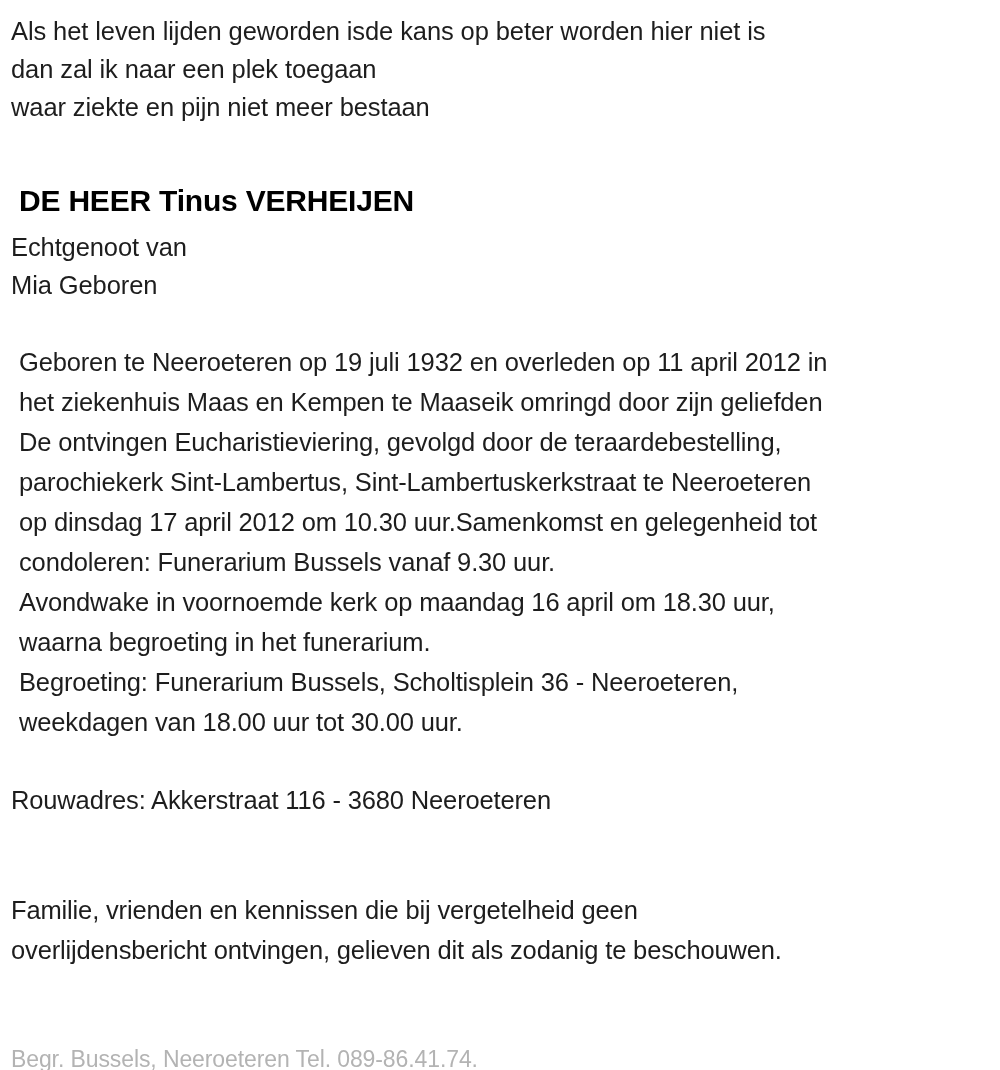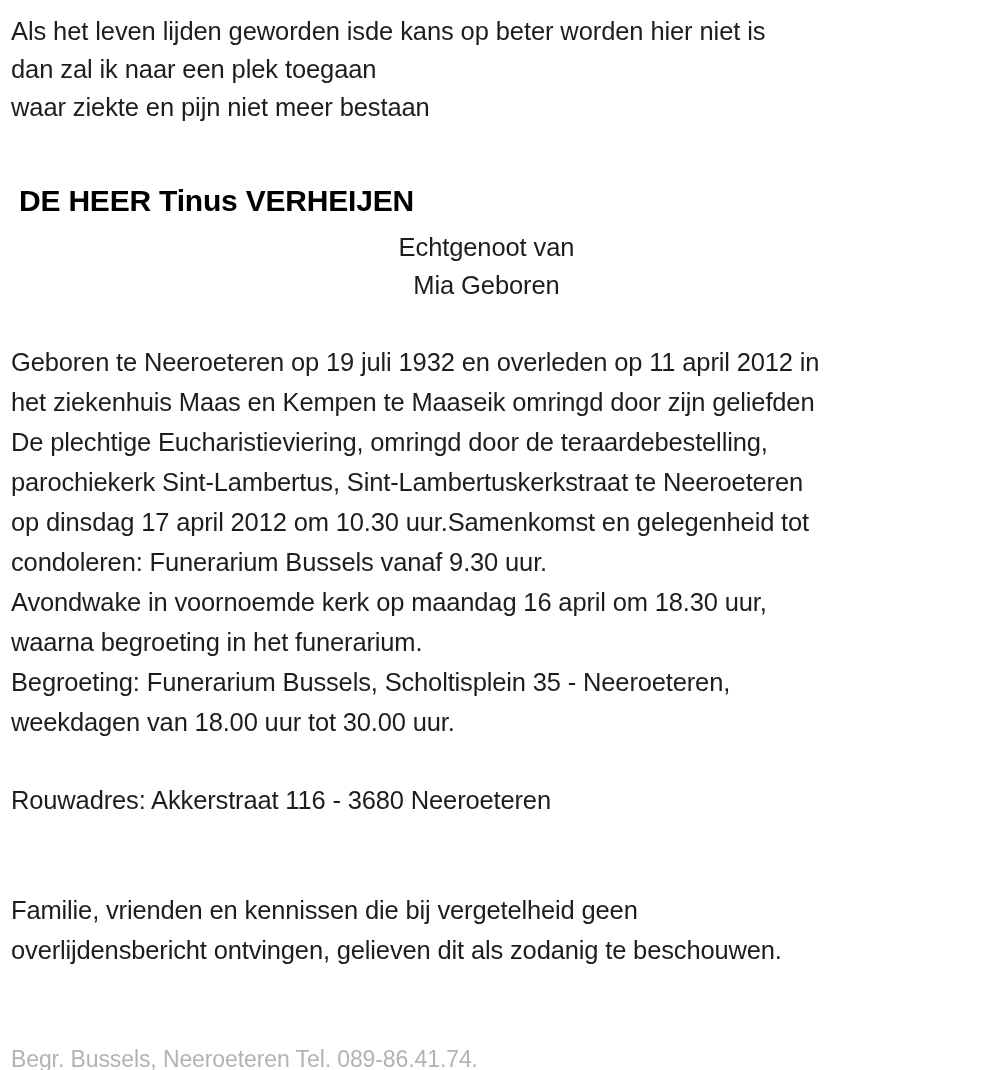--- a/index.html
+++ b/index.html
@@ -50,31 +50,30 @@
     letter-spacing: -0.2px;
     color: #000000;
     margin: 8px;
   }
 
   .relation {
     font-size: 25.5px;
     line-height: 38px;
     letter-spacing: -0.1px;
     color: #1d1d1d;
-    text-align: center;
   }
   .relation .line { display: block; white-space: nowrap; }
 
   .details {
     font-size: 25.5px;
     line-height: 40px;
     letter-spacing: -0.15px;
     color: #1d1d1d;
   }
-  .details .line { display: block; white-space: nowrap; }
+  .details .line { display: block; white-space: nowrap; margin-left: 8px; }
 
   .address {
     font-size: 25.5px;
     line-height: 40px;
     letter-spacing: -0.15px;
     color: #1d1d1d;
   }
   .address .line { display: block; white-space: nowrap; }
 
   .notice {
@@ -113,27 +112,27 @@
   <div class="block relation">
     <span class="line">Echtgenoot van</span>
     <span class="line">Mia Geboren</span>
   </div>
 
   <div class="spacer-md"></div>
 
   <div class="block details">
     <span class="line">Geboren te Neeroeteren op 19 juli 1932 en overleden op 11 april 2012 in</span>
     <span class="line">het ziekenhuis Maas en Kempen te Maaseik omringd door zijn geliefden</span>
-    <span class="line">De plechtige Eucharistieviering, omringd door de teraardebestelling,</span>
+    <span class="line">De ontvingen Eucharistieviering, gevolgd door de teraardebestelling,</span>
     <span class="line">parochiekerk Sint-Lambertus, Sint-Lambertuskerkstraat te Neeroeteren</span>
     <span class="line">op dinsdag 17 april 2012 om 10.30 uur.Samenkomst en gelegenheid tot</span>
     <span class="line">condoleren: Funerarium Bussels vanaf 9.30 uur.</span>
     <span class="line">Avondwake in voornoemde kerk op maandag 16 april om 18.30 uur,</span>
     <span class="line">waarna begroeting in het funerarium.</span>
-    <span class="line">Begroeting: Funerarium Bussels, Scholtisplein 35 - Neeroeteren,</span>
+    <span class="line">Begroeting: Funerarium Bussels, Scholtisplein 36 - Neeroeteren,</span>
     <span class="line">weekdagen van 18.00 uur tot 30.00 uur.</span>
   </div>
 
   <div class="spacer-md"></div>
 
   <div class="block address">
     <span class="line">Rouwadres: Akkerstraat 116 - 3680 Neeroeteren</span>
   </div>
 
   <div class="spacer-md"></div>

